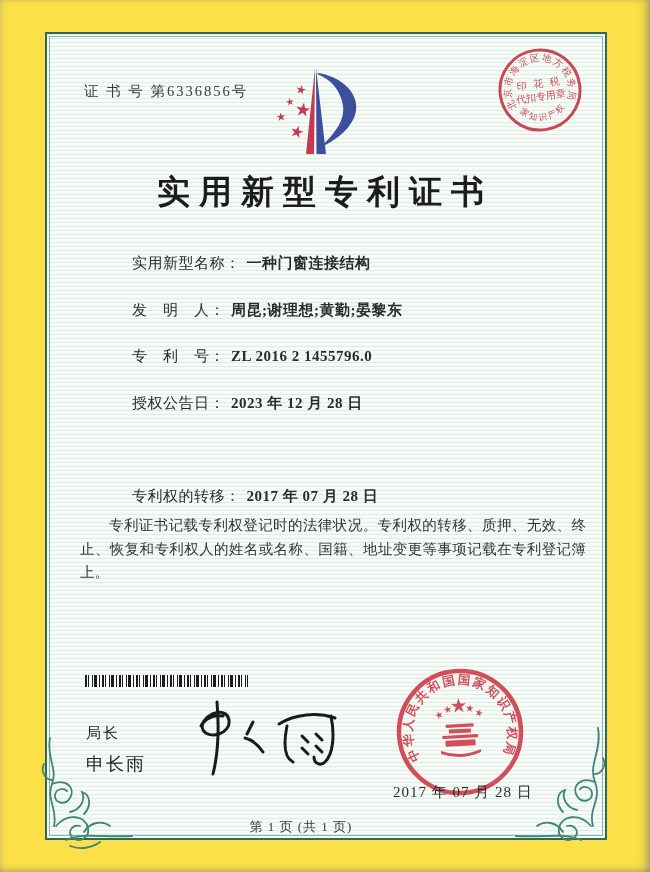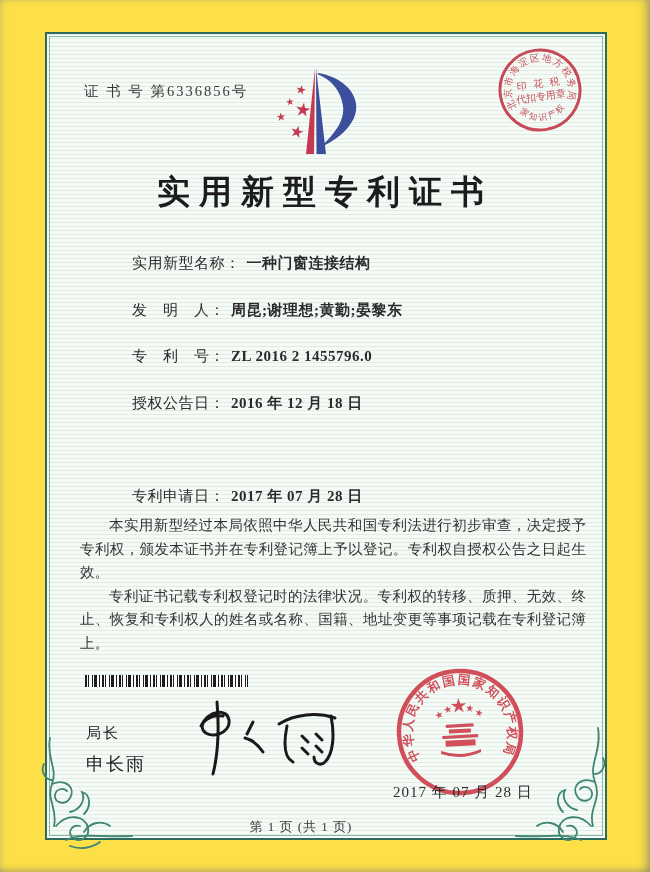--- a/index.html
+++ b/index.html
@@ -94,28 +94,27 @@
   <div class="abs field f0">
     <span class="lab">实用新型名称：</span><span class="val">一种门窗连接结构</span>
   </div>
   <div class="abs field f1">
     <span class="lab">发　明　人：</span><span class="val">周昆;谢理想;黄勤;晏黎东</span>
   </div>
   <div class="abs field f2">
     <span class="lab">专　利　号：</span><span class="val">ZL 2016 2 1455796.0</span>
   </div>
   <div class="abs field f3">
-    <span class="lab">授权公告日：</span><span class="val">2016 年 12 月 18 日</span>
+    <span class="lab">授权公告日：</span><span class="val">2023 年 12 月 28 日</span>
   </div>
   <div class="abs field f5">
-    <span class="lab">专利申请日：</span><span class="val">2017 年 07 月 28 日</span>
+    <span class="lab">专利权的转移：</span><span class="val">2017 年 07 月 28 日</span>
   </div>
 
   <div class="abs paras">
-    <p>本实用新型经过本局依照中华人民共和国专利法进行初步审查，决定授予专利权，颁发本证书并在专利登记簿上予以登记。专利权自授权公告之日起生效。</p>
     <p>专利证书记载专利权登记时的法律状况。专利权的转移、质押、无效、终止、恢复和专利权人的姓名或名称、国籍、地址变更等事项记载在专利登记簿上。</p>
   </div>
 
   <div class="abs barcode"></div>
 
   <div class="abs signer-title">局长</div>
   <div class="abs signer-name">申长雨</div>
   <svg class="abs sig-svg" width="180" height="88" viewBox="0 0 180 88">
     <g fill="none" stroke="#1a1a1a" stroke-width="3" stroke-linecap="round" stroke-linejoin="round">
       <path d="M18,30 C26,14 44,12 46,24 C48,38 26,44 20,34 C16,26 28,18 40,20"></path>

